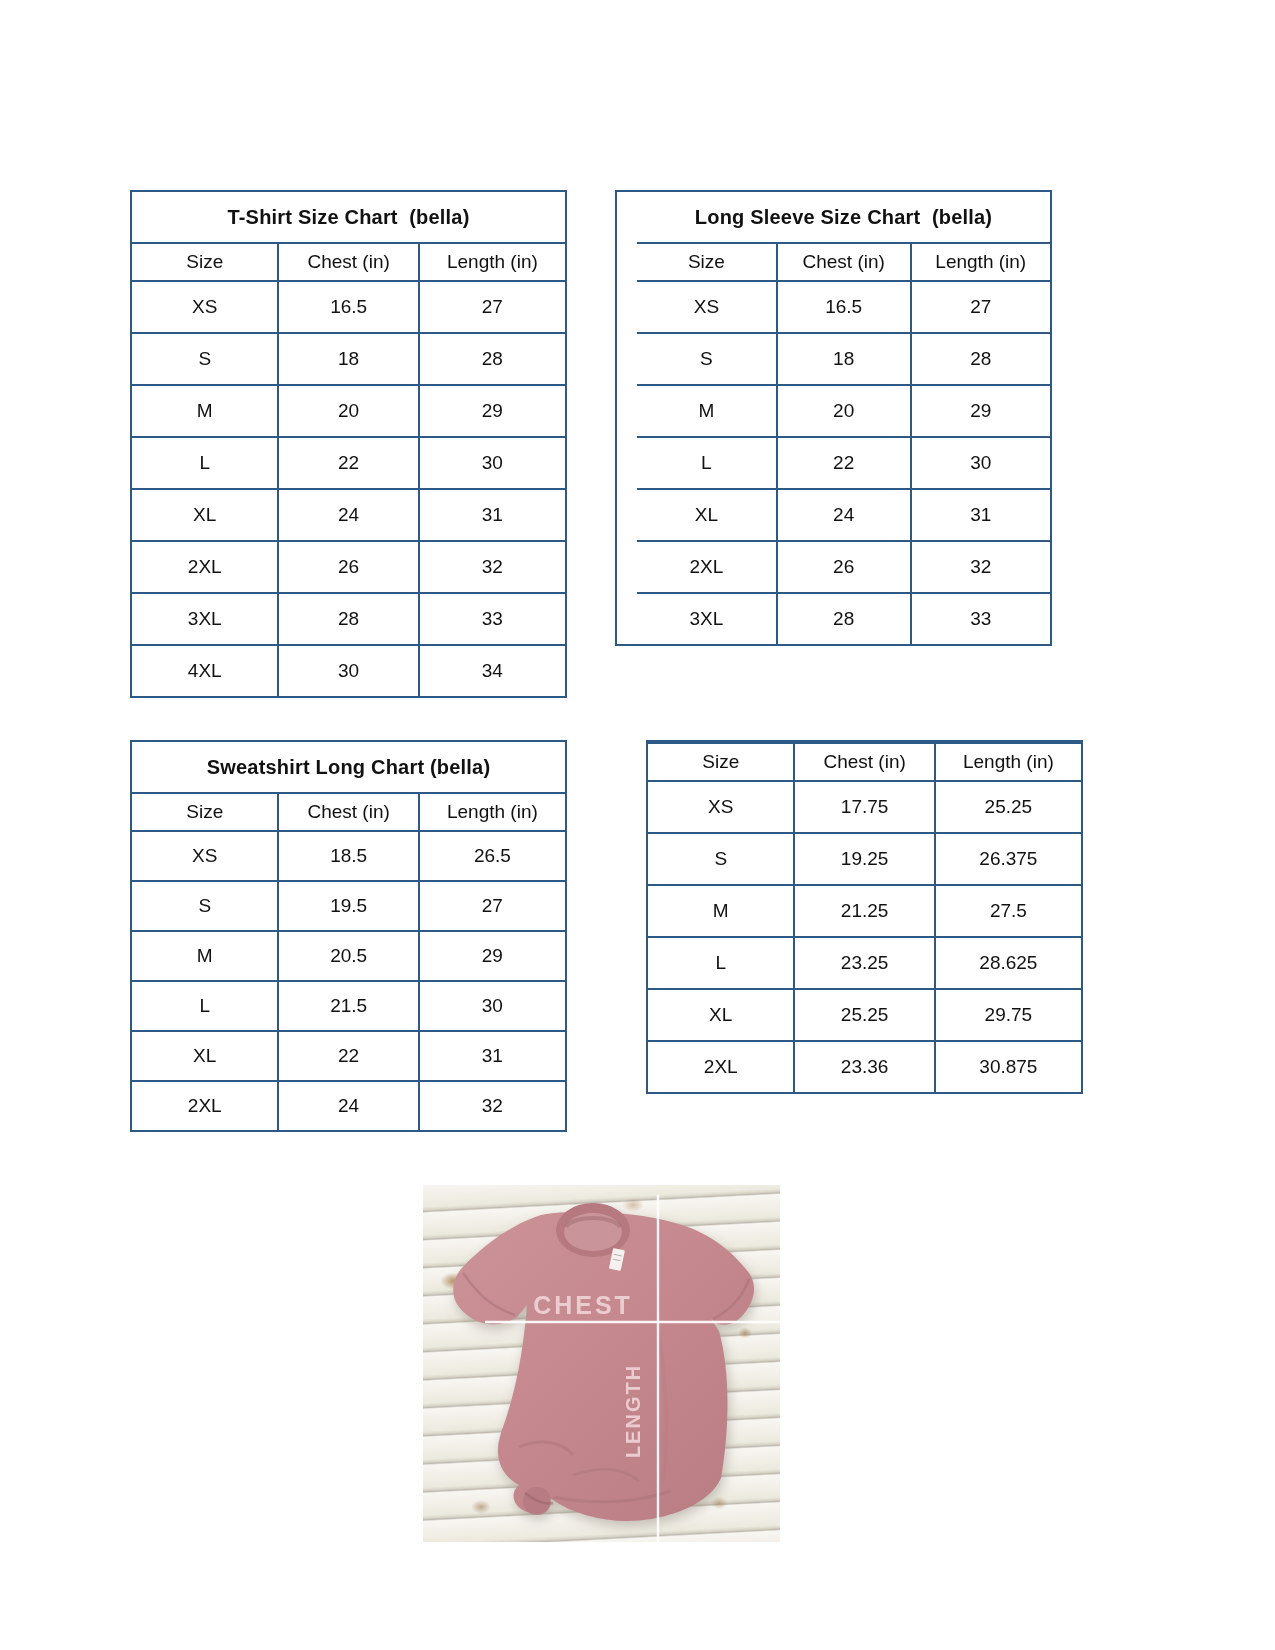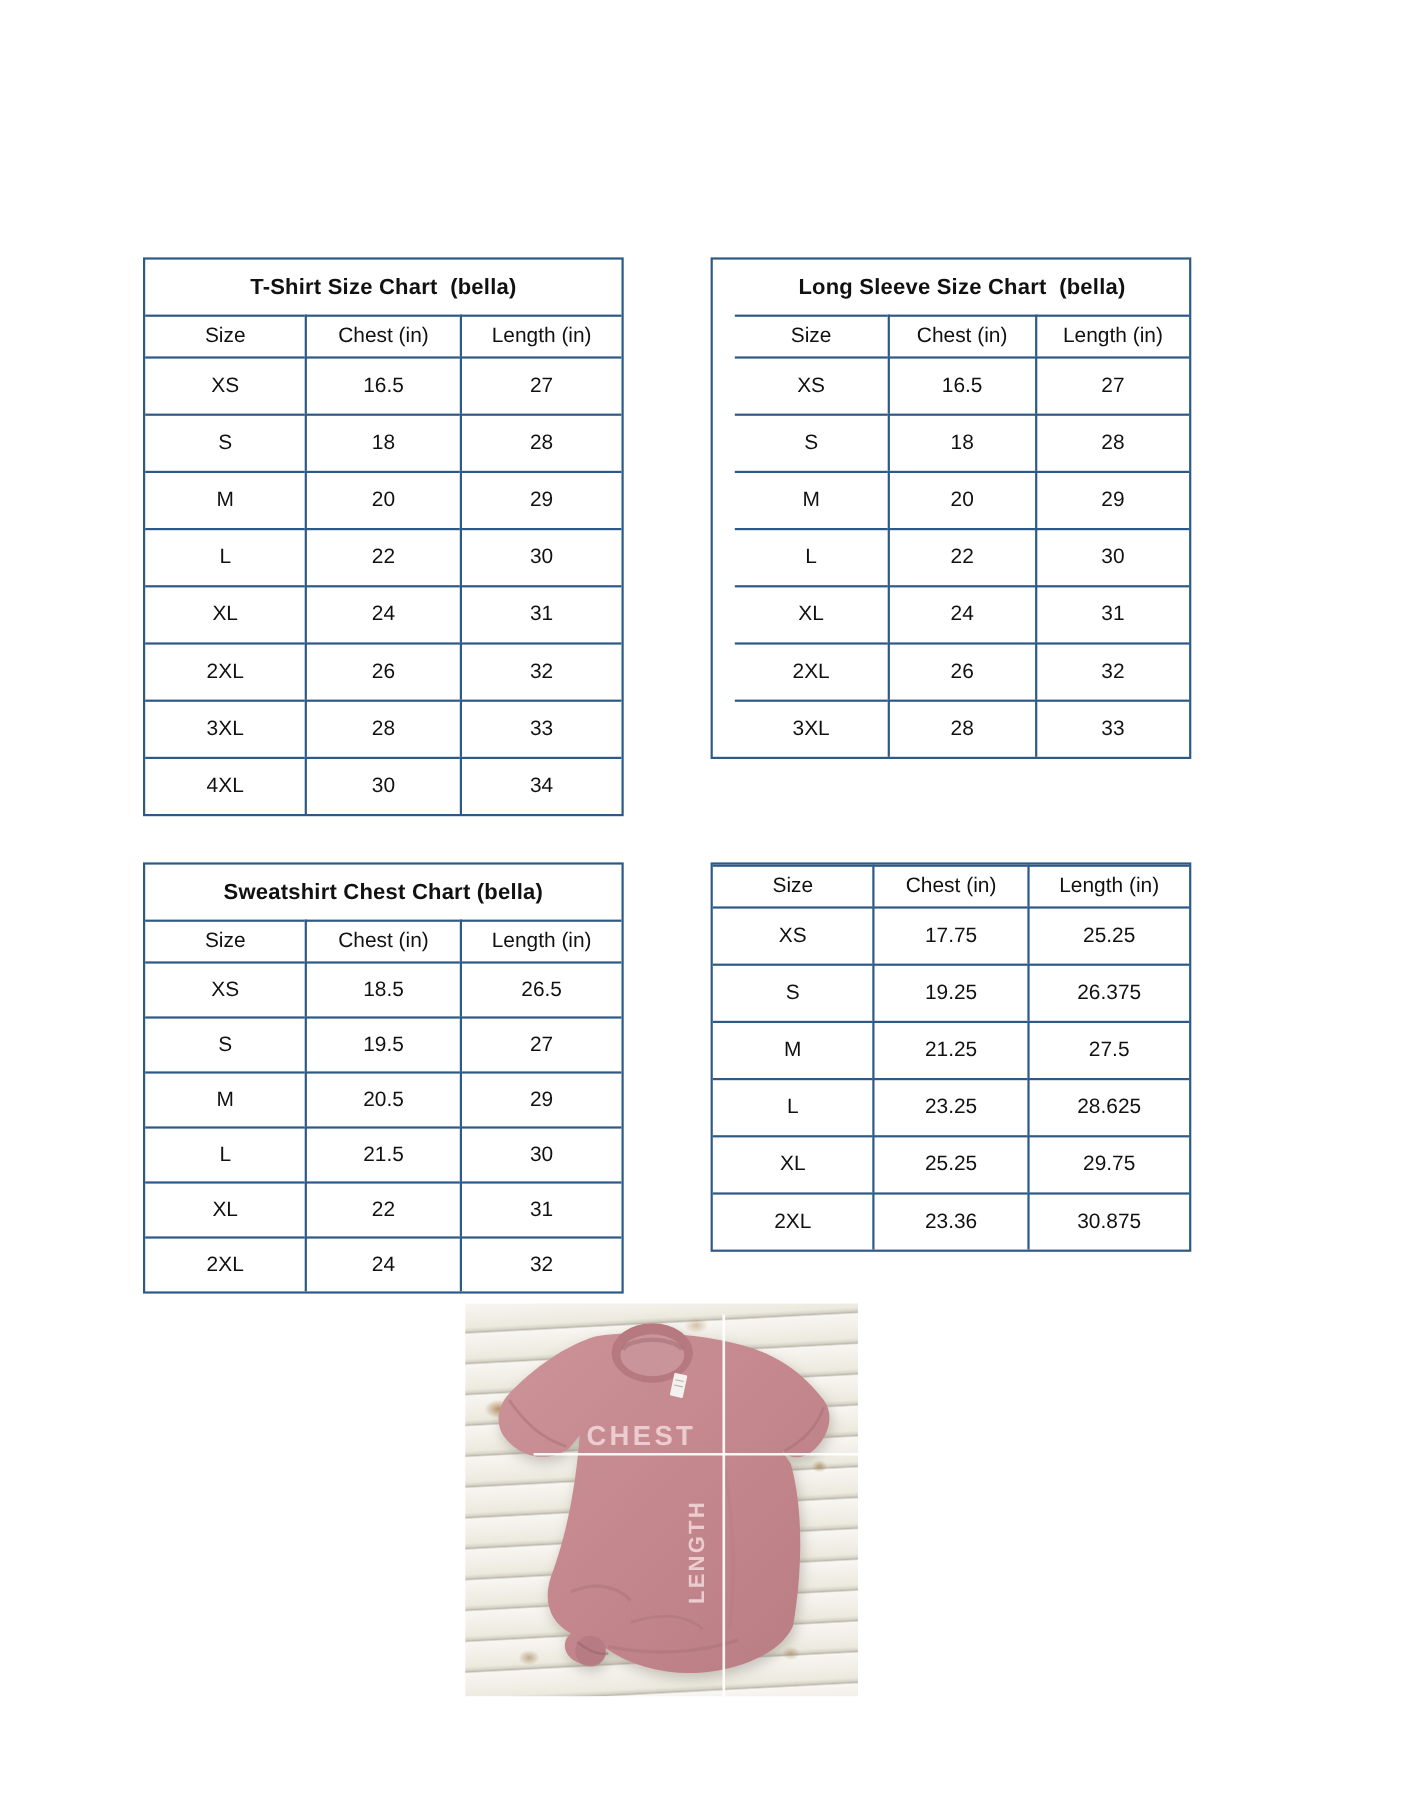--- a/index.html
+++ b/index.html
@@ -4,21 +4,20 @@
 <style>
   html,body{margin:0;padding:0;}
   body{
     width:1275px;height:1650px;position:relative;background:#ffffff;
     font-family:"Liberation Sans",sans-serif;color:#111;
     --bc:#2d5986;
   }
   .size-table{
     position:absolute;background:#fff;border:2px solid var(--bc);
     box-sizing:border-box;
-    margin-top:44px;
   }
   .t-title{
     height:50px;display:flex;align-items:center;justify-content:center;
     font-weight:bold;font-size:20px;white-space:pre;letter-spacing:.2px;
   }
   .t-header,.t-row{display:grid;grid-template-columns:33.6% 32.4% 34%;}
   .t-cell{
     display:flex;align-items:center;justify-content:center;
     border-top:2px solid var(--bc);
     height:var(--rh,52px);font-size:19px;box-sizing:border-box;
@@ -87,21 +86,21 @@
         <div class="t-cell">33</div>
       </div>
       <div class="t-row">
         <div class="t-cell">4XL</div>
         <div class="t-cell">30</div>
         <div class="t-cell">34</div>
       </div>
     </div>
 </div>
 
-<div class="size-table" style="left:646px;top:190px;width:437px;padding-left:20px;--rh:52px;">
+<div class="size-table" style="left:615px;top:190px;width:437px;padding-left:20px;--rh:52px;">
   <div class="t-title">Long Sleeve Size Chart  (bella)</div>
   <div class="t-header">
     <div class="t-cell">Size</div>
     <div class="t-cell">Chest (in)</div>
     <div class="t-cell">Length (in)</div>
   </div>
   <div>
       <div class="t-row">
         <div class="t-cell">XS</div>
         <div class="t-cell">16.5</div>
@@ -134,21 +133,21 @@
       </div>
       <div class="t-row">
         <div class="t-cell">3XL</div>
         <div class="t-cell">28</div>
         <div class="t-cell">33</div>
       </div>
     </div>
 </div>
 
 <div class="size-table" style="left:130px;top:740px;width:437px;--rh:50px;">
-  <div class="t-title">Sweatshirt Chest Chart (bella)</div>
+  <div class="t-title">Sweatshirt Long Chart (bella)</div>
   <div class="t-header">
     <div class="t-cell">Size</div>
     <div class="t-cell">Chest (in)</div>
     <div class="t-cell">Length (in)</div>
   </div>
   <div>
       <div class="t-row">
         <div class="t-cell">XS</div>
         <div class="t-cell">18.5</div>
         <div class="t-cell">26.5</div>

